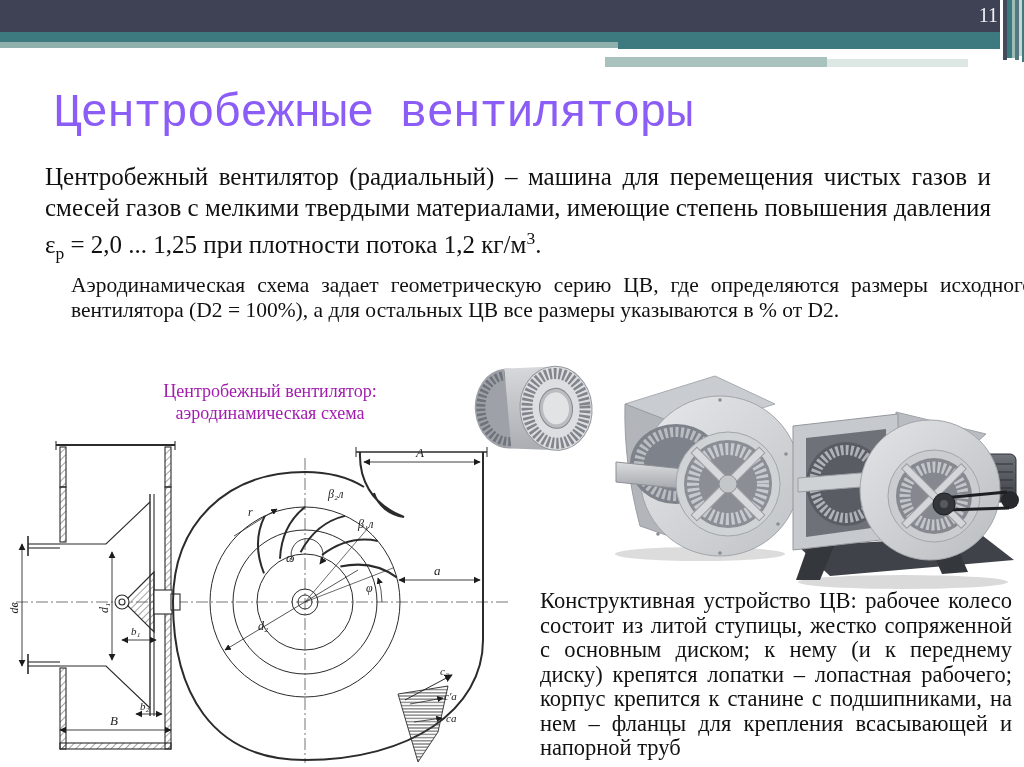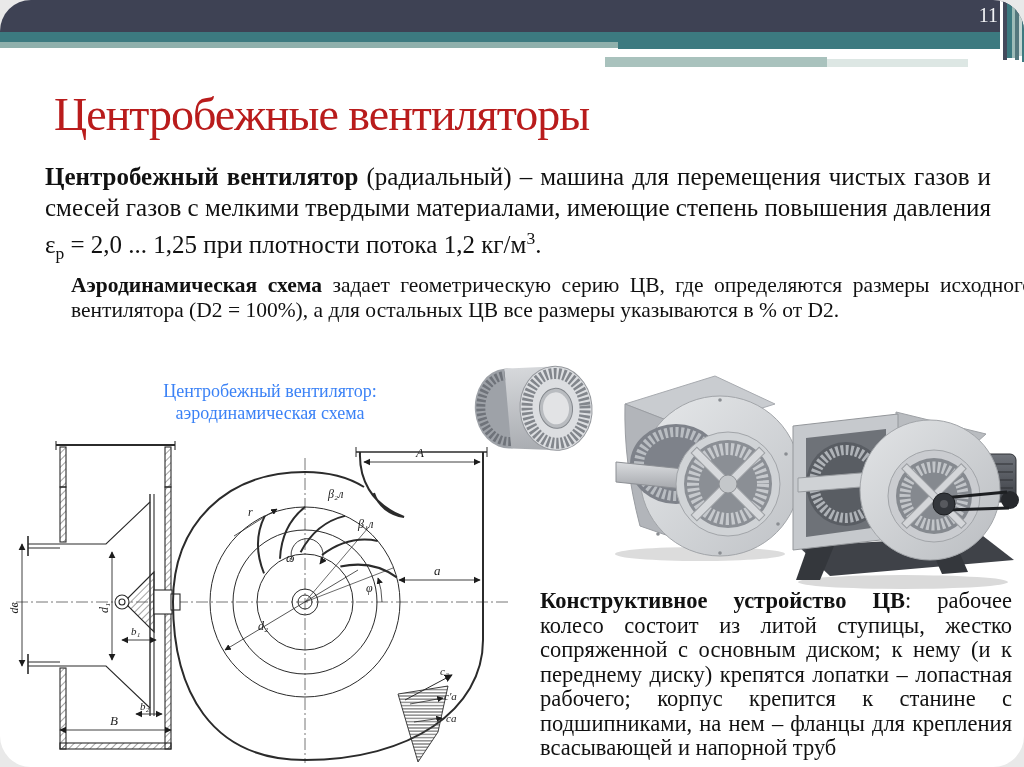--- a/index.html
+++ b/index.html
@@ -1,38 +1,38 @@
 <!DOCTYPE html>
 <html lang="ru"><head>
 <meta charset="utf-8">
 <style>
   html,body{margin:0;padding:0;background:#e9e9e9;}
   .slide{position:relative;width:1024px;height:767px;background:#ffffff;overflow:hidden;
-         font-family:"Liberation Serif",serif;color:#111;border-radius:31px;}
+         font-family:"Liberation Serif",serif;color:#111;}
   .abs{position:absolute;}
   
   .navy-bar{left:0;top:0;width:1024px;height:32px;background:#3e4254;}
   .page-num{right:26px;top:4px;color:#f2f3f5;font-size:20px;font-family:"Liberation Serif",serif;}
   .teal-bar{left:0;top:32px;width:1024px;height:10px;background:#3c7a80;}
   .sage-bar-left{left:0;top:42px;width:618px;height:6px;background:#8fb0ac;}
   .teal-bar-right{left:618px;top:32px;width:386px;height:17px;background:#3c7a80;}
   .sage-stripe{left:605px;top:57px;width:222px;height:10px;background:#a9c2bd;}
   .sage-stripe-light{left:827px;top:59px;width:141px;height:8px;background:#dde7e4;}
   .vstripes{left:1000px;top:0;width:24px;height:62px;}
   .vstripes span{position:absolute;top:0;}
   
-  .title{left:54px;top:88px;width:900px;font-family:Liberation Serif, serif;
-         font-size:46px;letter-spacing:-1px;color:#b91c1c;}
+  .title{left:54px;top:88px;width:900px;font-family:Liberation Mono, monospace;
+         font-size:46px;letter-spacing:-1px;color:#8b5cf6;}
   
   .intro{left:45px;top:161px;width:946px;font-size:25px;line-height:31px;text-align:justify;}
   .aero{left:45px;top:273px;width:962px;font-size:21.5px;line-height:25px;text-align:justify;margin-left:26px;}
   .aero p{margin:0;}
-  .caption{left:105px;top:380px;width:330px;text-align:center;font-size:18px;line-height:22px;color:#3b82f6;}
+  .caption{left:105px;top:380px;width:330px;text-align:center;font-size:18px;line-height:22px;color:#a21caf;}
   .construction{left:540px;top:589px;width:472px;font-size:22.5px;line-height:24.5px;text-align:justify;}
-  b{font-weight:bold;}
+  b{font-weight:normal;}
   sub,sup{font-size:70%;}
   
   svg text{font-family:"Liberation Serif",serif;font-style:italic;fill:#1c1c1c;}
 </style>
 </head>
 <body>
 
 <div class="slide">
 
   <div class="abs navy-bar"></div>
@@ -268,15 +268,15 @@
       <g transform="rotate(-45 156 100)">
           <rect x="152.5" y="58" width="7" height="84" fill="#d4d6d9" stroke="#9b9ea2"></rect>
         </g>
       <circle cx="232" cy="104" r="9" fill="#26282c"></circle>
       <path d="M 165,102 L 229,96 M 168,114 L 231,112" stroke="#1d1f22" stroke-width="3" fill="none"></path>
       <circle cx="166" cy="108" r="11" fill="#33363b" stroke="#1d1f22"></circle>
       <circle cx="166" cy="108" r="4" fill="#57595e"></circle>
     </g>
   </svg>
 
-  <div class="abs construction"><b>Конструктивное устройство ЦВ</b><span>: рабочее колесо состоит из литой ступицы, жестко сопряженной с основным диском; к нему (и к переднему диску) крепятся лопатки – лопастная рабочего; корпус крепится к станине с подшипниками, на нем – фланцы для крепления всасывающей и напорной труб</span></div>
+  <div class="abs construction"><b>Конструктивная устройство ЦВ</b><span>: рабочее колесо состоит из литой ступицы, жестко сопряженной с основным диском; к нему (и к переднему диску) крепятся лопатки – лопастная рабочего; корпус крепится к станине с подшипниками, на нем – фланцы для крепления всасывающей и напорной труб</span></div>
 
 </div>
 
 </body></html>

